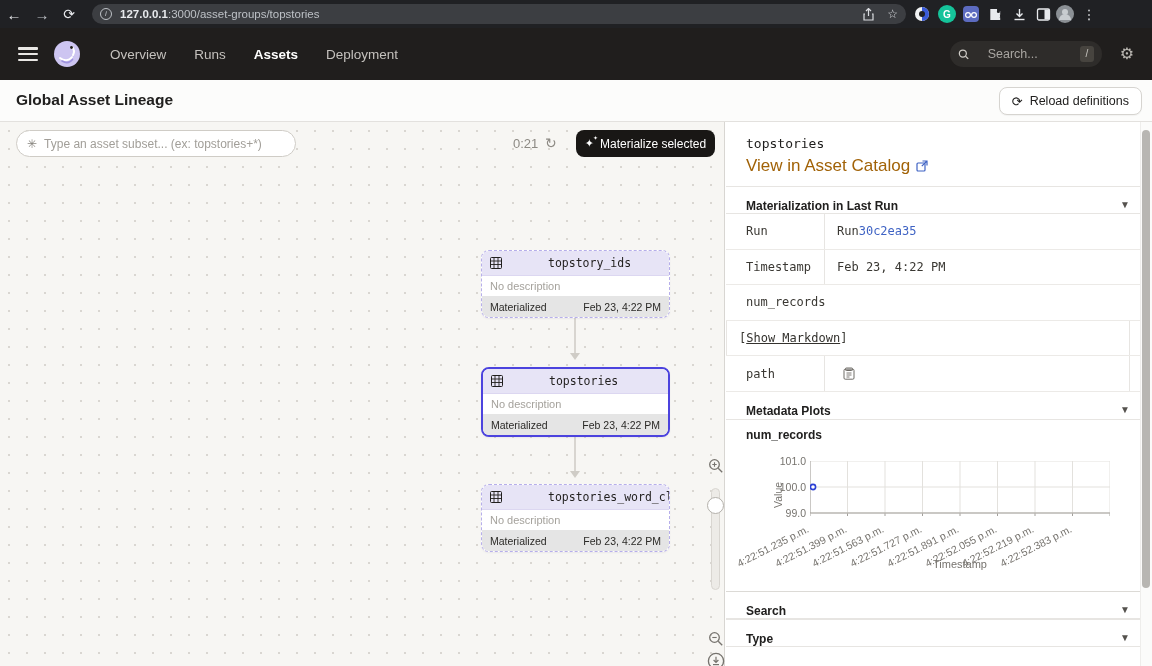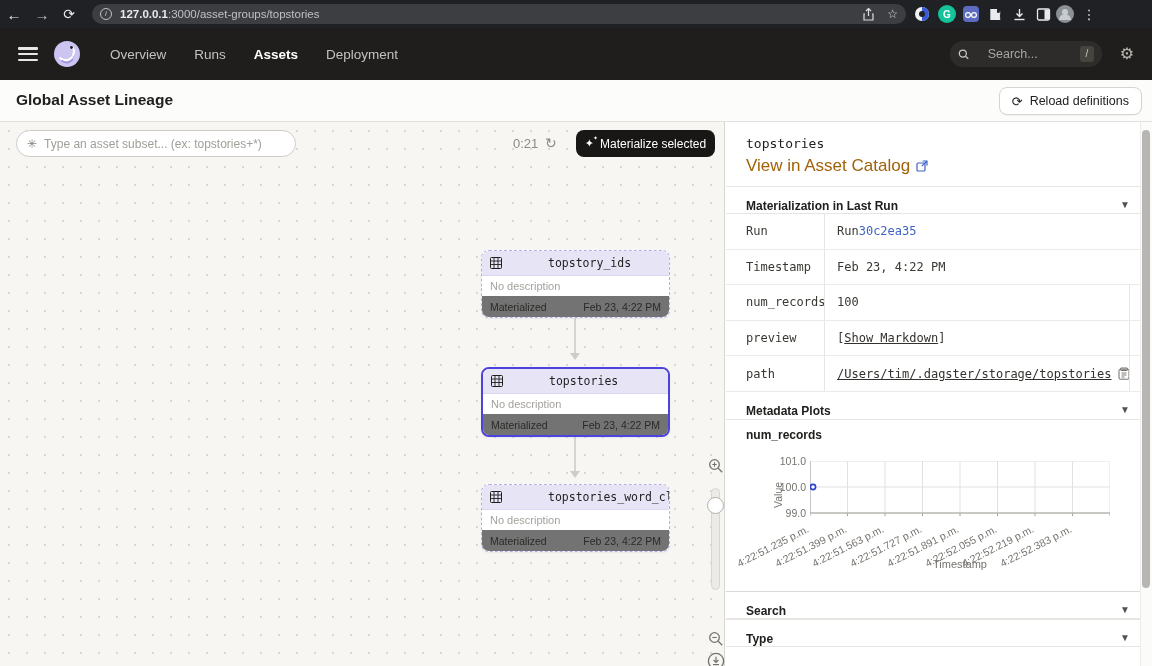--- a/index.html
+++ b/index.html
@@ -55,21 +55,21 @@
   #matbtn { position:absolute; left:576px; top:8px; width:139px; height:27px; background:#191715; border-radius:8px; color:#fff; font-size:12px; font-weight:500; display:flex; align-items:center; justify-content:center; }
   #matbtn .star { font-size:11px; margin-right:6px; position:relative; }
   #matbtn .star i { position:absolute; font-style:normal; font-size:6px; top:-3px; right:-4px; }
 
   .asset-node { position:absolute; left:481px; width:189px; background:#fff; border-radius:8px; overflow:hidden; border:1.5px dashed #b6aeea; box-shadow:0 1px 2px rgba(30,20,90,.06); }
   .asset-node.selected { border:2px solid #4c43de; }
   .an-head { height:25px; background:#e7e4f6; display:flex; align-items:center; padding:0 8px; border-bottom:1px solid #dcd7f1; }
   .an-head .gicon { margin-right:6px; display:flex; }
   .an-head .aname { font-family:"DejaVu Sans Mono","Liberation Mono",monospace; font-size:11.5px; color:#211f1e;margin-left:40px; }
   .an-desc { height:20px; line-height:20px; padding:0 8px; font-size:11px; color:#a5a29c; background:#fff; }
-  .an-foot { height:21px; background:#737373; display:flex; align-items:center; justify-content:space-between; padding:0 8px; font-size:10.5px; color:#2b2a27; }
+  .an-foot { height:21px; background:#e5e5e5; display:flex; align-items:center; justify-content:space-between; padding:0 8px; font-size:10.5px; color:#2b2a27; }
 
   .edge { position:absolute; width:2px; background:#d8d5d0; left:574px; }
   .edge .head { position:absolute; bottom:-6px; left:-4px; width:0; height:0; border-left:5px solid transparent; border-right:5px solid transparent; border-top:7px solid #cfccc6; }
 
   .zctl { position:absolute; color:#76736e; }
   #zslider-track { position:absolute; left:711px; top:366px; width:9px; height:102px; background:#edebe7; border:1px solid #d9d6d1; border-radius:5px; }
   #zslider-knob { position:absolute; left:707px; top:375px; width:17px; height:17px; border-radius:50%; background:#fff; border:1px solid #b3b0aa; z-index:5; }
 
   
   #sidebar { position:absolute; left:726px; top:122px; width:426px; height:544px; background:#fff; }
@@ -322,34 +322,31 @@
           <span>Run </span>
           <span class="runlink">30c2ea35</span>
         </div>
     </div>
     <div class="mtrow">
       <div class="k">Timestamp</div>
       <div class="v">Feb 23, 4:22 PM</div>
     </div>
     <div class="mtrow bordered">
       <div class="k">num_records</div>
-      <div class="v">100</div>
     </div>
     <div class="mtrow bordered">
-      <div class="k">preview</div>
       <div class="v">
           <span>[</span>
           <span class="ulink">Show Markdown</span>
           <span>]</span>
         </div>
     </div>
     <div class="mtrow bordered">
       <div class="k">path</div>
       <div class="v">
-          <span class="ulink">/Users/tim/.dagster/storage/topstories</span>
         <span class="copy-ic">
           <svg width="12" height="13" viewBox="0 0 12 13">
               <rect x="2.5" y="1" width="7" height="2.5" rx="0.8" fill="none" stroke="#6f6c67" stroke-width="1"></rect>
               <rect x="1" y="2.2" width="10" height="10" rx="1.2" fill="none" stroke="#6f6c67" stroke-width="1"></rect>
               <path d="M3.5 6h5M3.5 8h5M3.5 10h3" stroke="#6f6c67" stroke-width="0.9"></path>
             </svg>
         </span>
       </div>
     </div>
 

